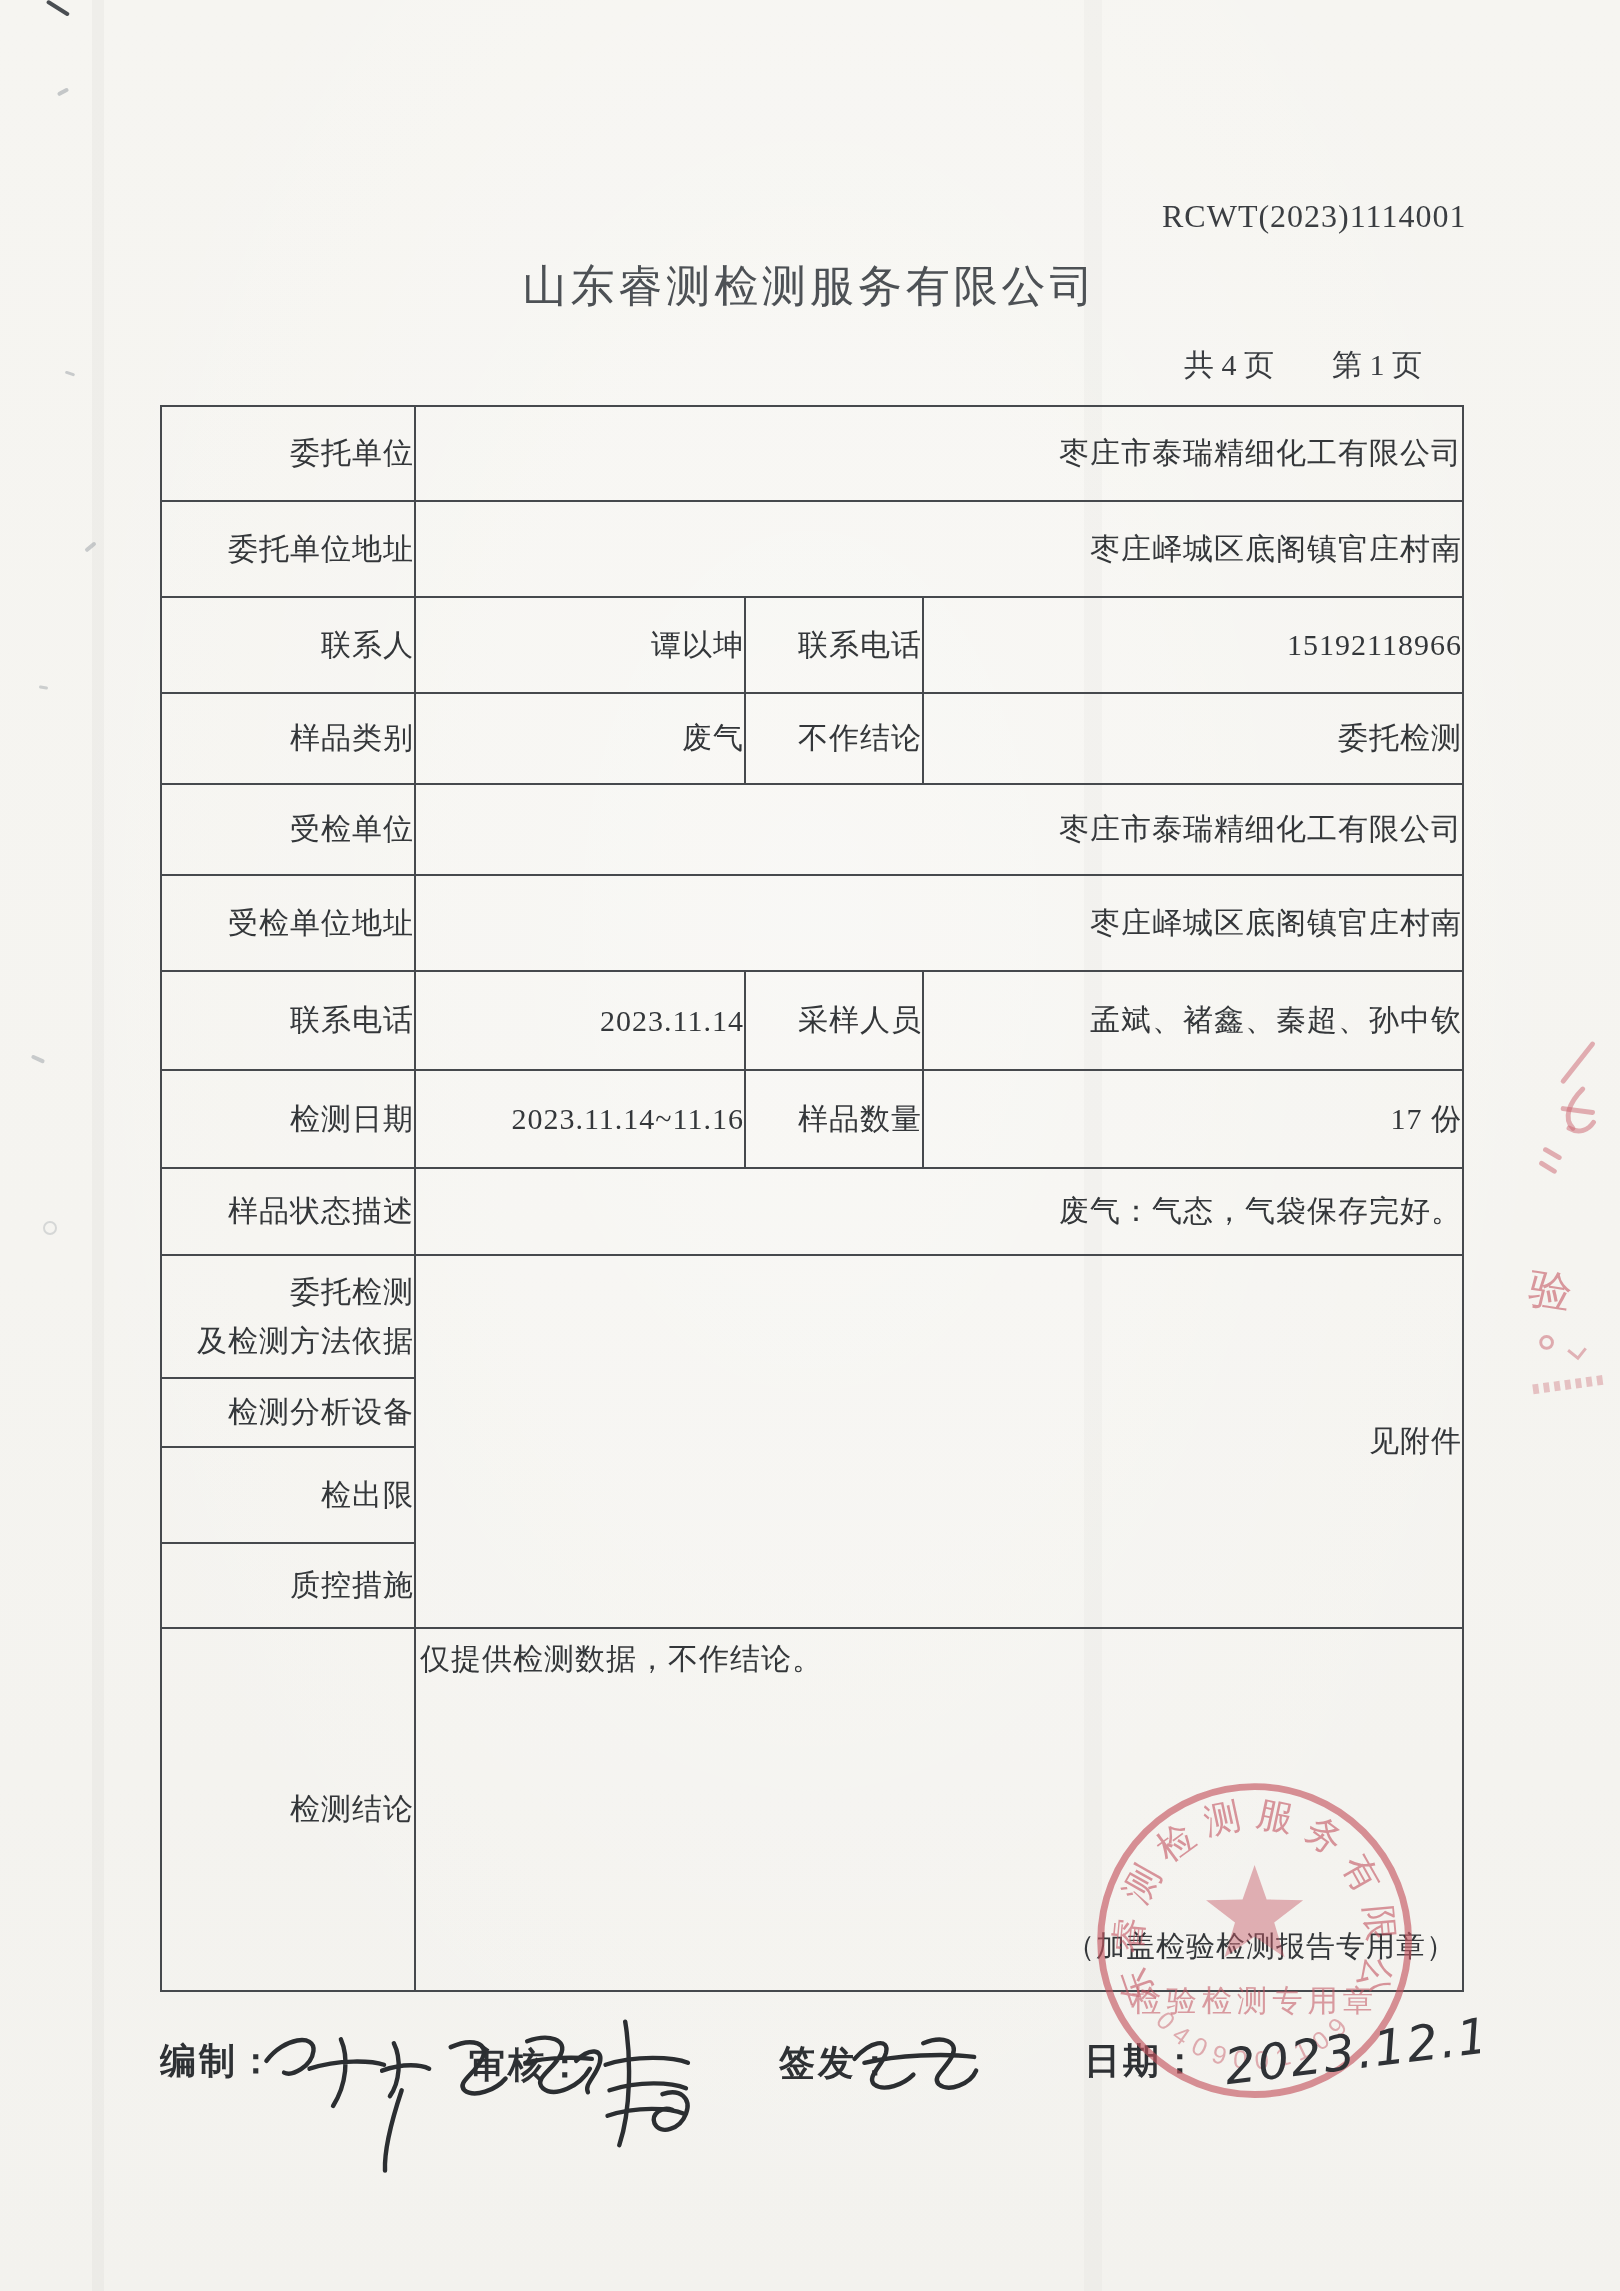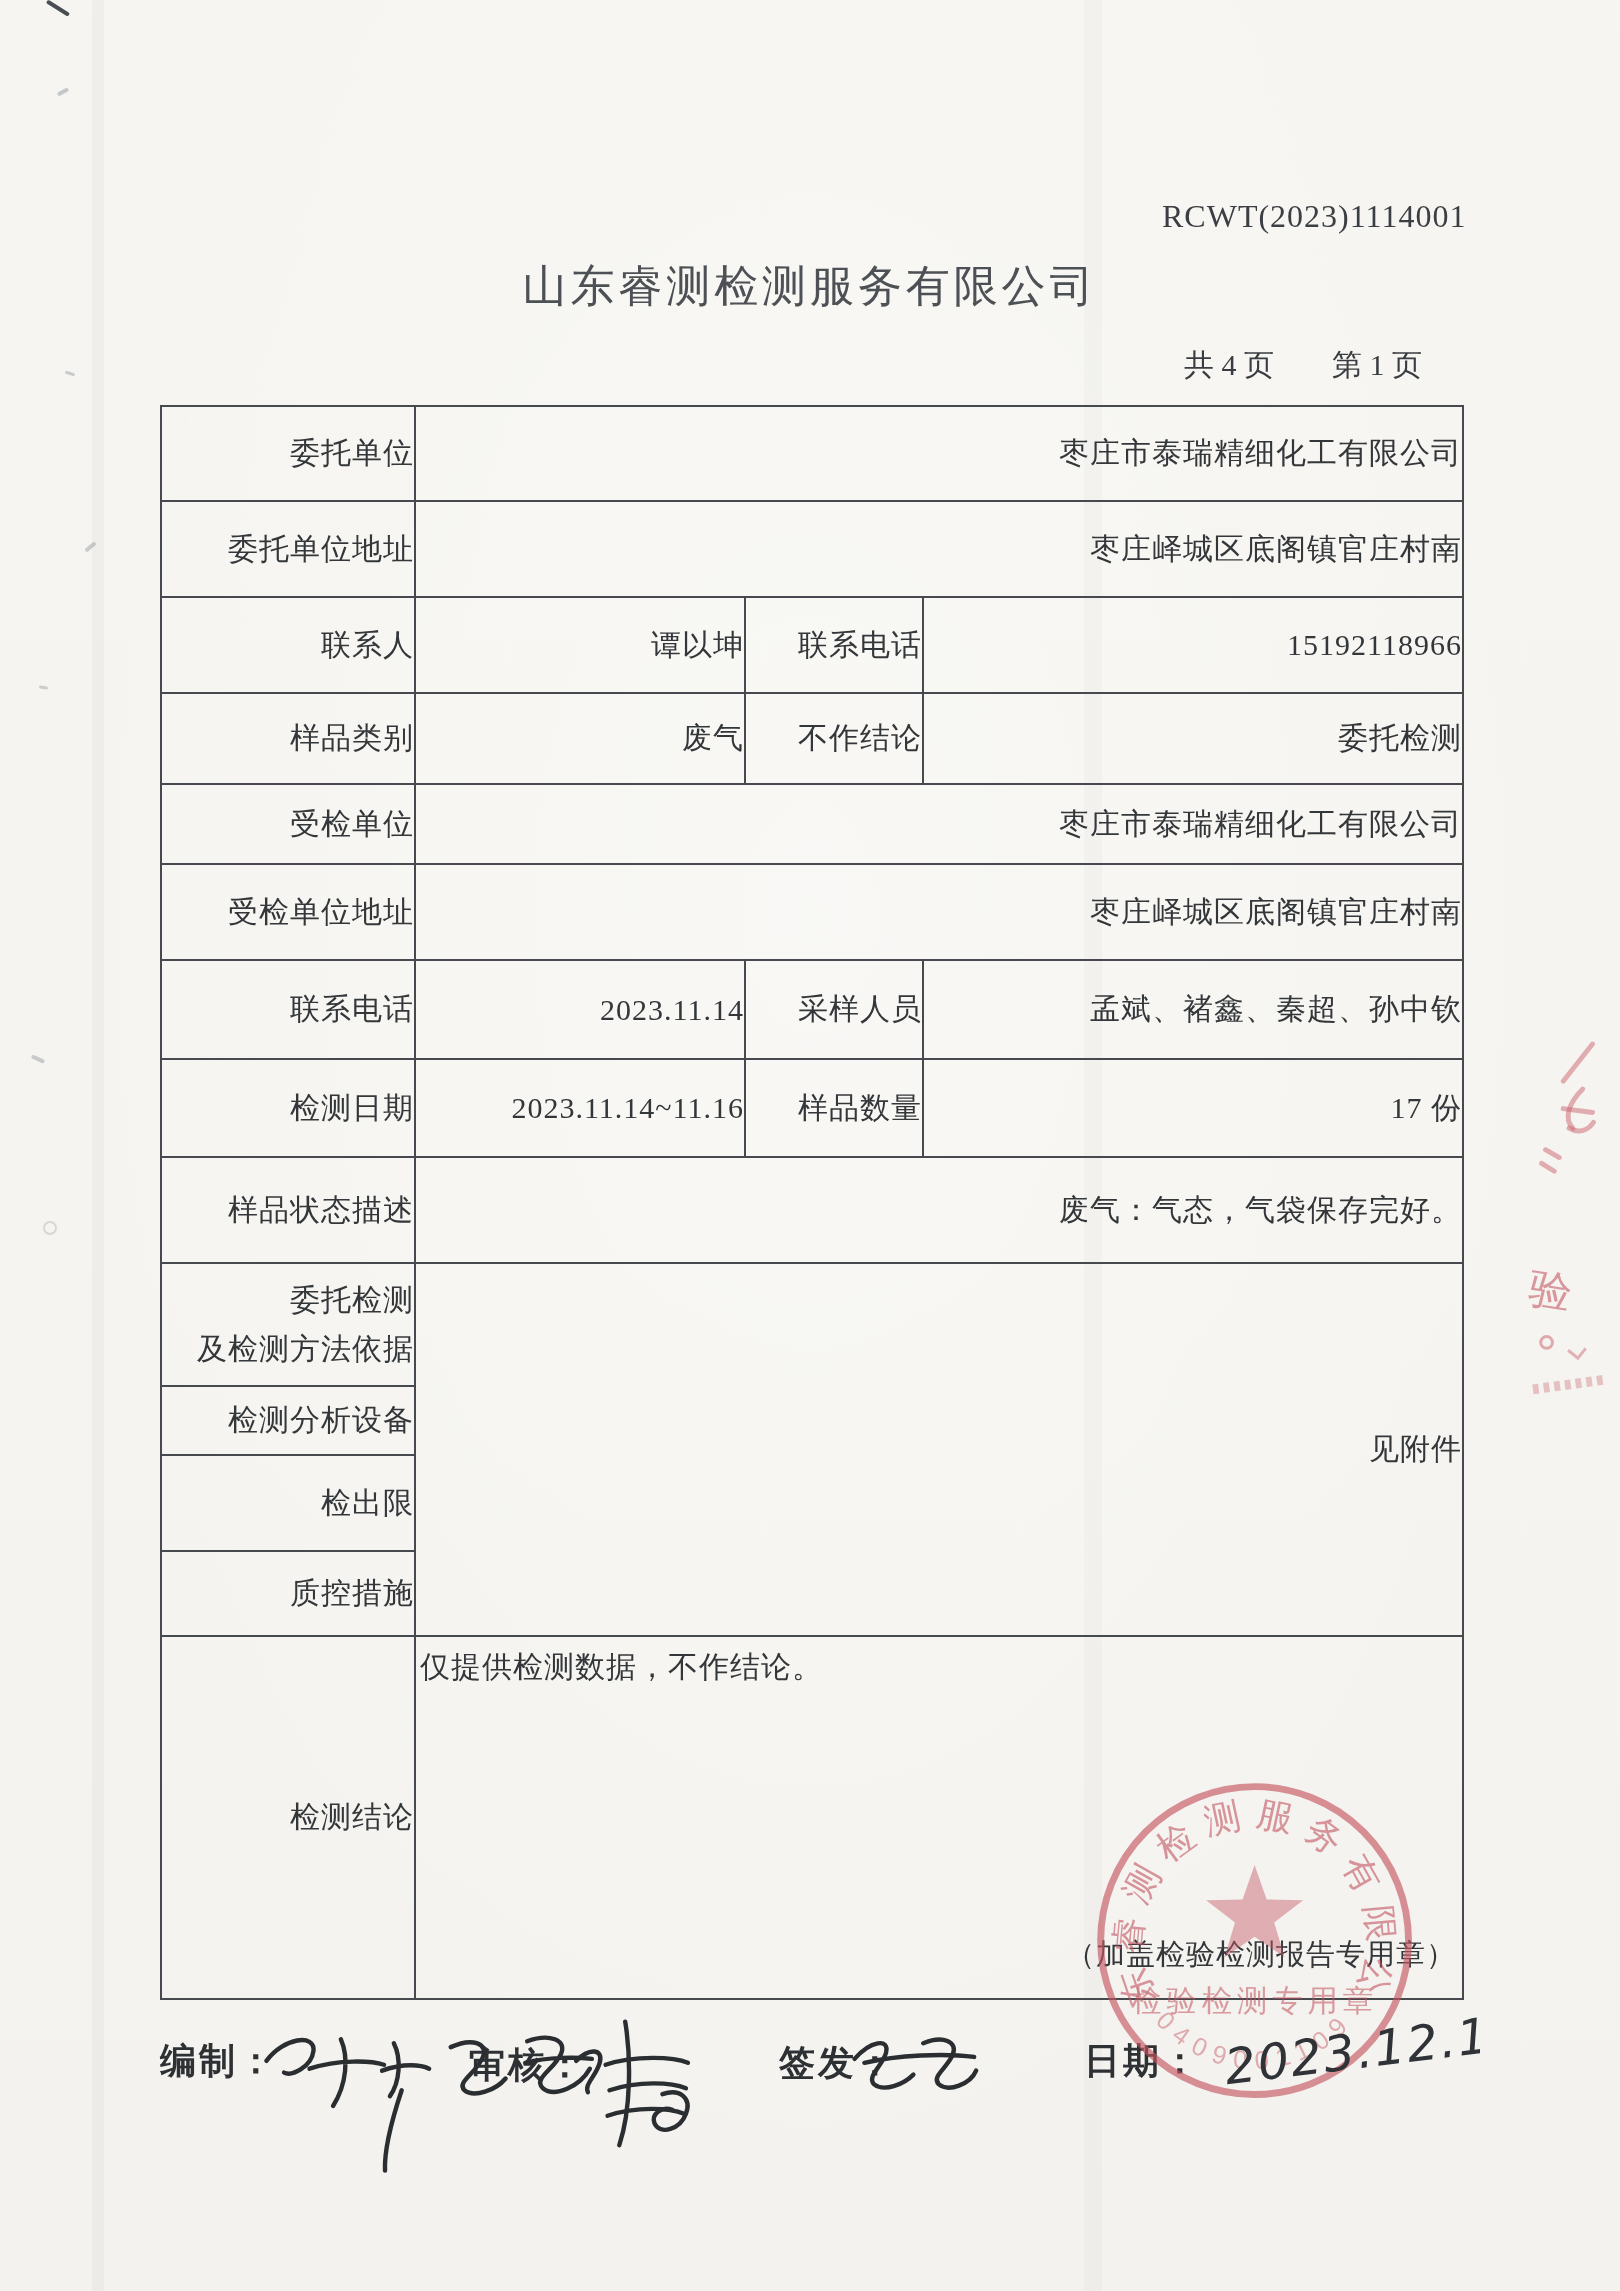--- a/index.html
+++ b/index.html
@@ -91,41 +91,41 @@
       <td>谭以坤</td>
       <td>联系电话</td>
       <td>15192118966</td>
     </tr>
     <tr style="height:91px">
       <td>样品类别</td>
       <td>废气</td>
       <td>不作结论</td>
       <td>委托检测</td>
     </tr>
-    <tr style="height:80px">
+    <tr style="height:91px">
       <td>受检单位</td>
       <td colspan="3">枣庄市泰瑞精细化工有限公司</td>
     </tr>
     <tr style="height:96px">
       <td>受检单位地址</td>
       <td colspan="3">枣庄峄城区底阁镇官庄村南</td>
     </tr>
     <tr style="height:99px">
       <td>联系电话</td>
       <td>2023.11.14</td>
       <td>采样人员</td>
       <td>孟斌、褚鑫、秦超、孙中钦</td>
     </tr>
     <tr style="height:98px">
       <td>检测日期</td>
       <td>2023.11.14~11.16</td>
       <td>样品数量</td>
       <td>17 份</td>
     </tr>
-    <tr style="height:106px">
+    <tr style="height:87px">
       <td>样品状态描述</td>
       <td colspan="3">废气：气态，气袋保存完好。</td>
     </tr>
     <tr style="height:123px">
       <td class="two-line">
         <div>委托检测</div>
         <div>及检测方法依据</div>
       </td>
       <td colspan="3" rowspan="4">见附件</td>
     </tr>

